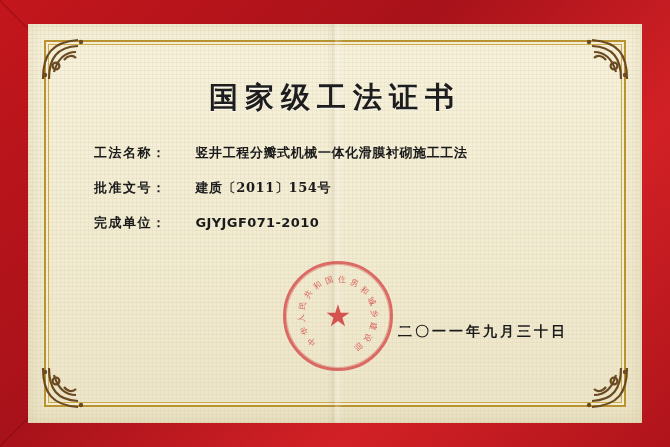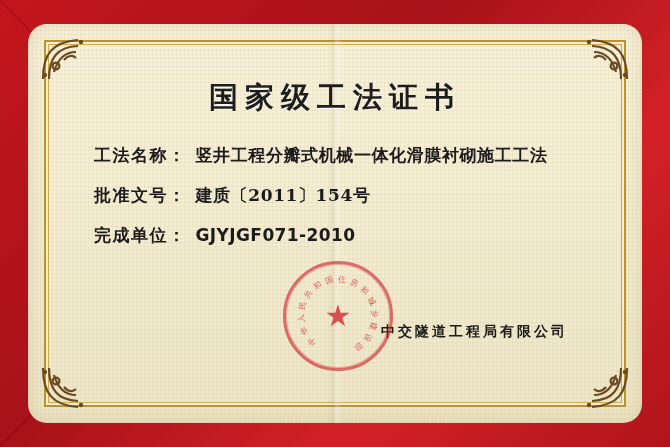--- a/index.html
+++ b/index.html
@@ -43,21 +43,20 @@
 
   
   .paper {
     position: absolute;
     left: 28px; top: 24px; right: 28px; bottom: 24px;
     background:
       repeating-linear-gradient(0deg, rgba(214,200,150,0.22) 0px, rgba(214,200,150,0.22) 1px, rgba(255,255,255,0) 1px, rgba(255,255,255,0) 4px),
       repeating-linear-gradient(90deg, rgba(214,200,150,0.18) 0px, rgba(214,200,150,0.18) 1px, rgba(255,255,255,0) 1px, rgba(255,255,255,0) 4px),
       linear-gradient(180deg, #f7f2de 0%, #f3edd6 45%, #ece5c9 100%);
     box-shadow: inset 0 0 18px rgba(176,150,90,0.25);
-    border-radius: 19px;
   }
 
   
   .gold-rule {
     position: absolute;
     left: 16px; top: 16px; right: 16px; bottom: 16px;
     border: 2px solid #b8932f;
     box-shadow: inset 0 0 0 2px #f3edd6, inset 0 0 0 3px #cdab4c;
     pointer-events: none;
   }
@@ -106,22 +105,23 @@
 
   .fields {
     margin-top: 26px;
     padding-left: 20px;
   }
 
   .field-row {
     display: flex;
     align-items: baseline;
     margin-bottom: 17px;
-    font-size: 17px;
+    font-size: 13px;
     font-family: "DejaVu Serif", "Liberation Serif", serif;
+    gap: 20px;
   }
   .field-label {
     font-weight: bold;
     color: #1b1b1b;
     white-space: nowrap;
     letter-spacing: 1.5px;
   }
   .field-value {
     margin-left: 9px;
     color: #1b1b1b;
@@ -276,21 +276,21 @@
 
         <div class="field-row">
           <span class="field-label">完成单位：</span>
           <span class="field-value latin">GJYJGF071-2010</span>
         </div>
 
 
 
       </div>
 
-      <div class="date-line">中交隧道工程局有限公司</div>
+      <div class="date-line">二〇一一年九月三十日</div>
 
       <div class="seal">
         <div class="seal-ring-text">
 
         <span style="transform: rotate(-230deg) translate(42px) rotate(90deg);">中</span>
             <span style="transform: rotate(-210deg) translate(42px) rotate(90deg);">华</span>
             <span style="transform: rotate(-190deg) translate(42px) rotate(90deg);">人</span>
             <span style="transform: rotate(-170deg) translate(42px) rotate(90deg);">民</span>
             <span style="transform: rotate(-150deg) translate(42px) rotate(90deg);">共</span>
             <span style="transform: rotate(-130deg) translate(42px) rotate(90deg);">和</span>

